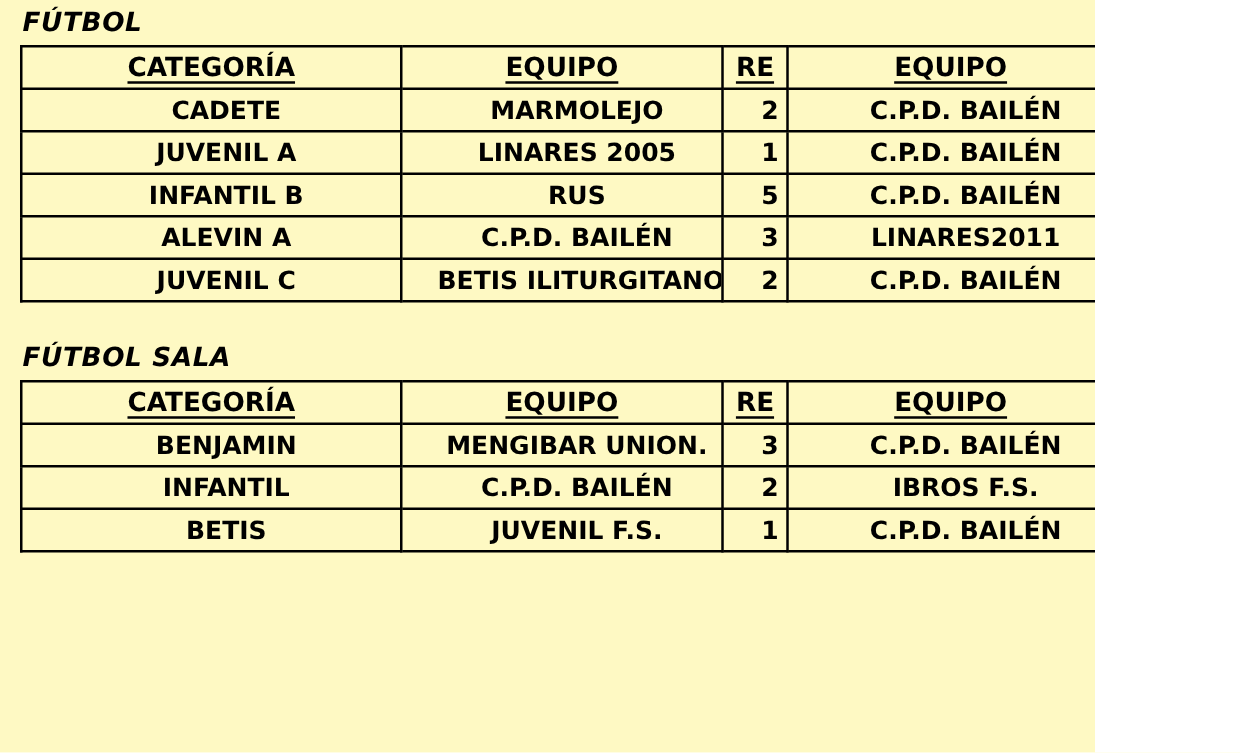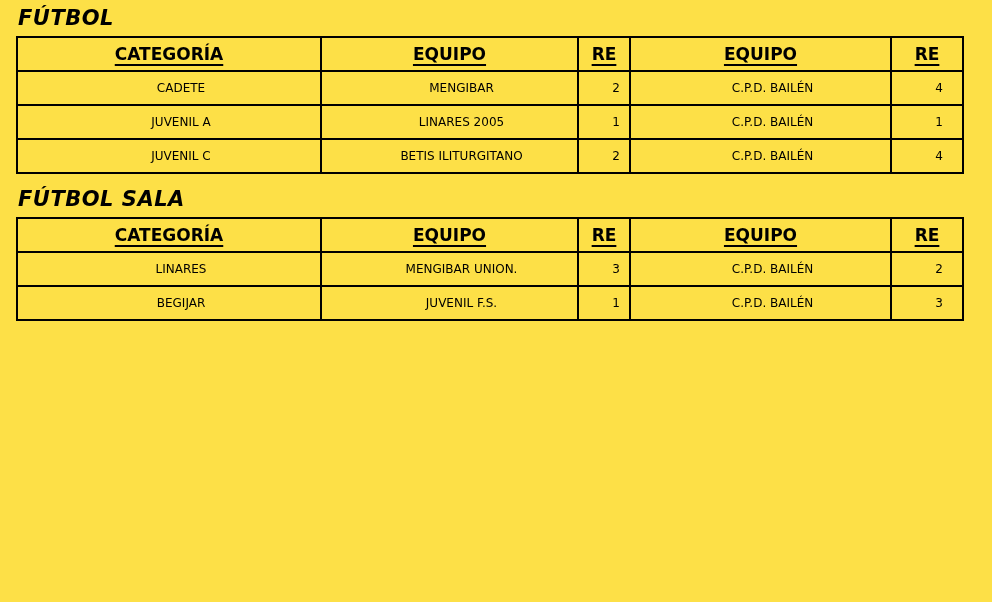--- a/index.html
+++ b/index.html
@@ -3,37 +3,37 @@
 <meta charset="utf-8">
 <style>
   html, body {
     margin: 0;
     padding: 0;
     background: #ffffff;
     font-family: "DejaVu Sans", "Liberation Sans", sans-serif;
     color: #000000;
   }
   .page {
-    width: 992px;
+    width: 876px;
     height: 602px;
     box-sizing: border-box;
     padding: 6px 16px 0 16px;
-    background: #fde047;
+    background: #fef9c3;
     overflow: hidden;
   }
   .section { margin: 0; }
   .section-title {
     font-style: italic;
     font-weight: bold;
     font-size: 21px;
     letter-spacing: 0.5px;
     margin: 0 0 5px 2px;
     line-height: 1.2;
   }
-  .section + .section { margin-top: 13px; }
+  .section + .section { margin-top: 32px; }
   table.results {
     border-collapse: collapse;
     table-layout: fixed;
     width: 946px;
   }
   table.results col.c-categoria { width: 304px; }
   table.results col.c-equipo1   { width: 257px; }
   table.results col.c-re1       { width: 52px;  }
   table.results col.c-equipo2   { width: 261px; }
   table.results col.c-re2       { width: 72px;  }
@@ -41,29 +41,29 @@
   table.results td {
     border: 2px solid #000000;
     text-align: center;
     vertical-align: middle;
     height: 32px;
     padding: 0 4px;
     overflow: hidden;
     white-space: nowrap;
   }
   table.results th {
-    font-size: 17px;
+    font-size: 21px;
     font-weight: bold;
     text-decoration: underline;
     text-underline-offset: 4px;
     text-decoration-thickness: 2px;
   }
   table.results td {
-    font-size: 12px;
-    font-weight: normal;
+    font-size: 20px;
+    font-weight: bold;
     padding-left: 28px;
   }
 </style>
 </head>
 <body>
 
 <div class="page">
 
   <div class="section">
     <div class="section-title">FÚTBOL</div>
@@ -80,31 +80,45 @@
           <th>CATEGORÍA</th>
           <th>EQUIPO</th>
           <th>RE</th>
           <th>EQUIPO</th>
           <th>RE</th>
         </tr>
       </thead>
       <tbody>
         <tr>
           <td>CADETE</td>
-          <td>MENGIBAR</td>
+          <td>MARMOLEJO</td>
           <td>2</td>
           <td>C.P.D. BAILÉN</td>
           <td>4</td>
         </tr>
         <tr>
           <td>JUVENIL A</td>
           <td>LINARES 2005</td>
           <td>1</td>
           <td>C.P.D. BAILÉN</td>
           <td>1</td>
+        </tr>
+        <tr>
+          <td>INFANTIL B</td>
+          <td>RUS</td>
+          <td>5</td>
+          <td>C.P.D. BAILÉN</td>
+          <td>0</td>
+        </tr>
+        <tr>
+          <td>ALEVIN A</td>
+          <td>C.P.D. BAILÉN</td>
+          <td>3</td>
+          <td>LINARES2011</td>
+          <td>3</td>
         </tr>
         <tr>
           <td>JUVENIL C</td>
           <td>BETIS ILITURGITANO</td>
           <td>2</td>
           <td>C.P.D. BAILÉN</td>
           <td>4</td>
         </tr>
       </tbody>
     </table>
@@ -124,28 +138,35 @@
         <tr>
           <th>CATEGORÍA</th>
           <th>EQUIPO</th>
           <th>RE</th>
           <th>EQUIPO</th>
           <th>RE</th>
         </tr>
       </thead>
       <tbody>
         <tr>
-          <td>LINARES</td>
+          <td>BENJAMIN</td>
           <td>MENGIBAR UNION.</td>
           <td>3</td>
           <td>C.P.D. BAILÉN</td>
           <td>2</td>
         </tr>
         <tr>
-          <td>BEGIJAR</td>
+          <td>INFANTIL</td>
+          <td>C.P.D. BAILÉN</td>
+          <td>2</td>
+          <td>IBROS F.S.</td>
+          <td>10</td>
+        </tr>
+        <tr>
+          <td>BETIS</td>
           <td>JUVENIL F.S.</td>
           <td>1</td>
           <td>C.P.D. BAILÉN</td>
           <td>3</td>
         </tr>
       </tbody>
     </table>
   </div>
 
 </div>

